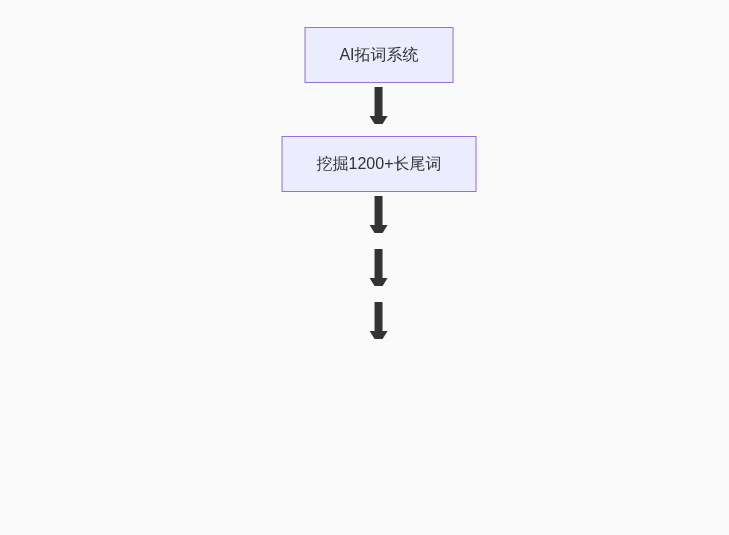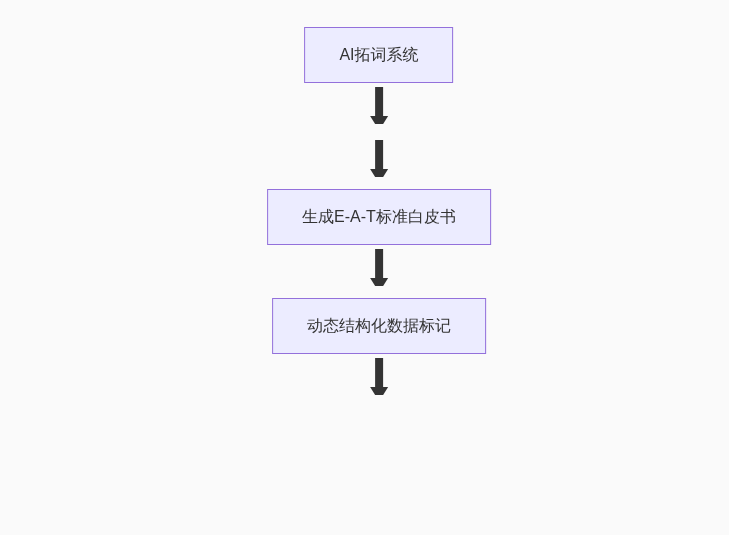--- a/index.html
+++ b/index.html
@@ -66,38 +66,35 @@
 
     <div class="node">
       <span>AI拓词系统</span>
     </div>
 
     <div class="connector">
       <div class="line"></div>
       <div class="head"></div>
     </div>
 
-
-    <div class="connector">
-      <div class="line"></div>
-      <div class="head"></div>
-    </div>
-
     <div class="node">
-      <span>生成E-A-T标准白皮书</span>
+      <span>挖掘1200+长尾词</span>
     </div>
 
     <div class="connector">
       <div class="line"></div>
       <div class="head"></div>
     </div>
 
-    <div class="node">
-      <span>动态结构化数据标记</span>
+
+    <div class="connector">
+      <div class="line"></div>
+      <div class="head"></div>
     </div>
+
 
     <div class="connector">
       <div class="line"></div>
       <div class="head"></div>
     </div>
 
 
   </div>
 </div>
 

